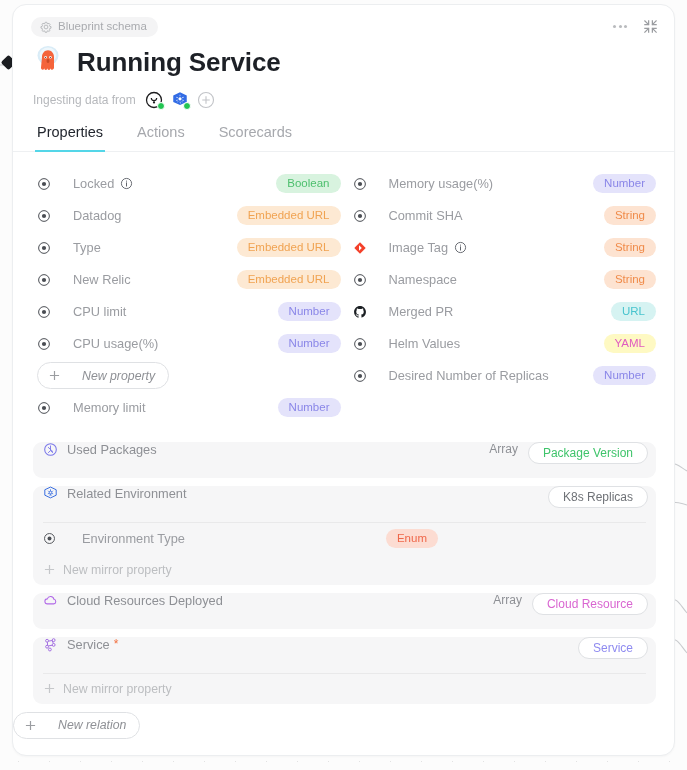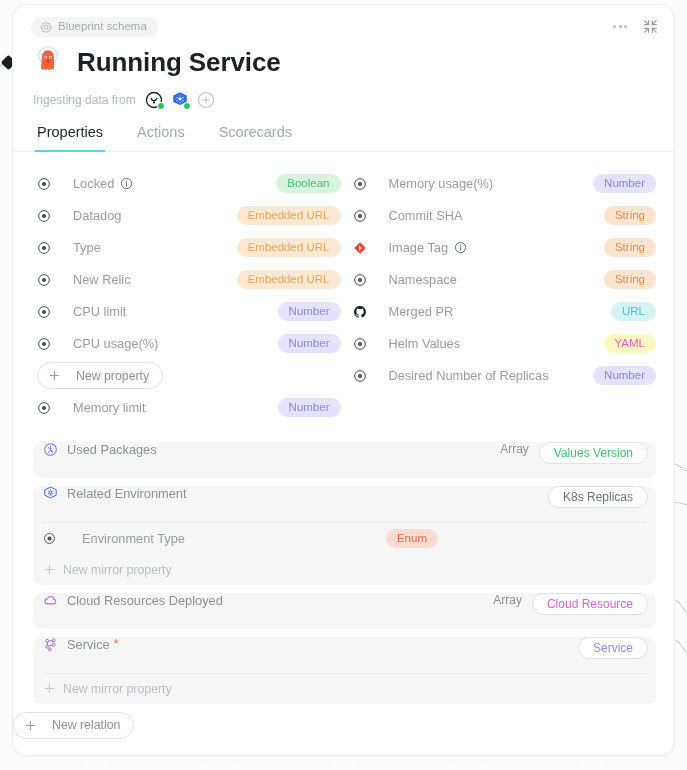--- a/index.html
+++ b/index.html
@@ -160,28 +160,29 @@
   .t-number  { background:#e4e3fb; color:#8a86e8; }
   .t-string  { background:#fde3d1; color:#f08b4a; }
   .t-url     { background:#d6f3f2; color:#49c4ce; }
   .t-yaml    { background:#fef9c3; color:#e05cc0; }
   .t-enum    { background:#fcdcd2; color:#ef674a; }
 
   .newprop-cell { display: flex; align-items: center; height: 32px; padding-left: 4px; }
   .ghost-btn {
     display: inline-flex;
     align-items: center;
-    gap: 16px;
+    gap: 22px;
     border: 1px solid #dfe1e4;
     border-radius: 20px;
     padding: 5.5px 13px 5.5px 11px;
     font-size: 12.3px;
     color: #8e9095;
     background: #fff;
     cursor: pointer;
+    font-style: italic;
   }
   .plus { width: 11px; height: 11px; display:block; }
 
   
   .relations { padding: 18px 18px 0 20px; }
   .rel-card {
     background: #f6f6f7;
     border-radius: 9px;
     margin-bottom: 8px;
     position: relative;
@@ -497,21 +498,21 @@
     <div class="relations" id="relations-list">
         <div class="rel-card">
           <div class="rel-head">
             <svg viewBox="0 0 24 24" width="15" height="15" style="display: block;">
               <circle cx="12" cy="12" r="9.3" fill="none" stroke="#7b78ea" stroke-width="1.7"></circle>
               <path d="M12 5.6v8.2M12 13.8l-3.8 3.5M12 13.8l3.8 3.5M8 8.2l8 7.4" stroke="#7b78ea" stroke-width="1.5" fill="none"></path>
             </svg>
             <span class="rel-name">Used Packages</span>
             <span class="rel-spacer"></span>
             <span class="arr-label">Array</span>
-            <span class="target-chip tc-green">Values Version</span>
+            <span class="target-chip tc-green">Package Version</span>
           </div>
         </div>
         <div class="rel-card">
           <div class="rel-head">
             <svg viewBox="0 0 24 24" width="15" height="15" style="display: block;">
               <path d="M12 1.7l9.1 4.3v8.7L12 19l-9.1-4.3V6z" fill="none" stroke="#3a6fe0" stroke-width="1.6"></path>
               <circle cx="12" cy="10.4" r="2" fill="none" stroke="#3a6fe0" stroke-width="1.4"></circle>
               <g stroke="#3a6fe0" stroke-width="1.3">
                 <path d="M12 5.3v2.8M15.8 7.6l-1.9 1.9M8.2 7.6l1.9 1.9M16.3 12.6l-2.6-1M7.7 12.6l2.6-1M13 15.6l-.7-2.8M11 15.6l.7-2.8"></path>
               </g>

